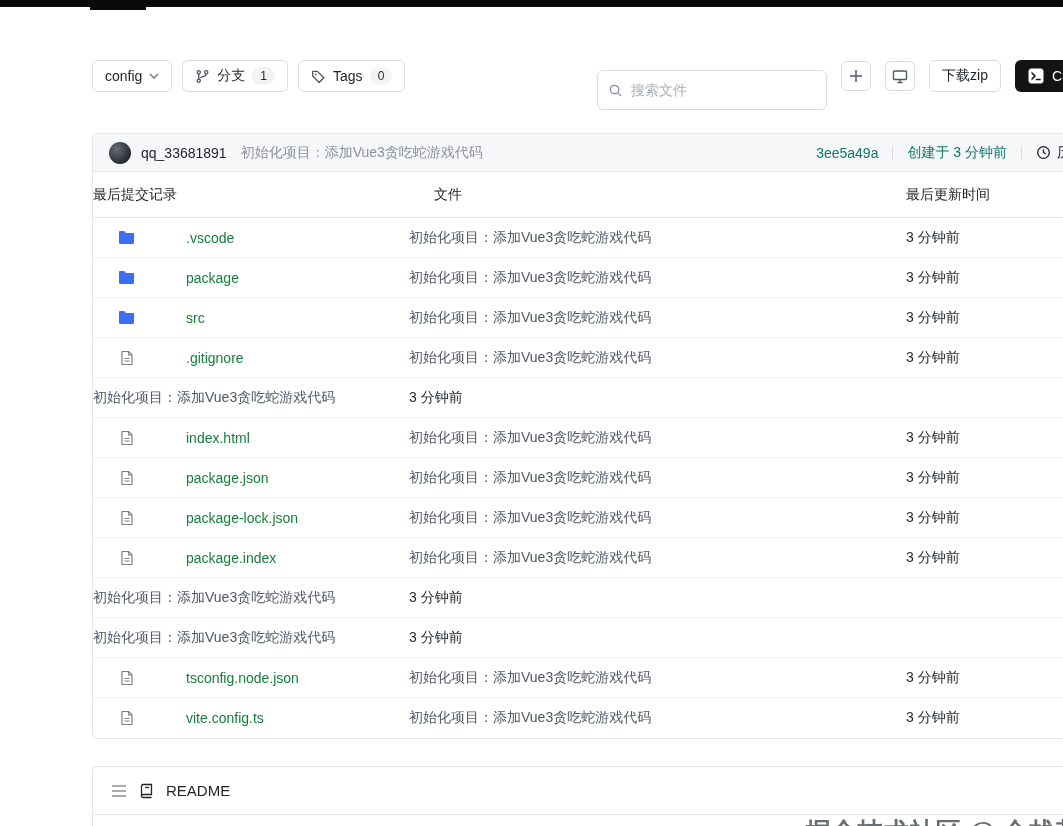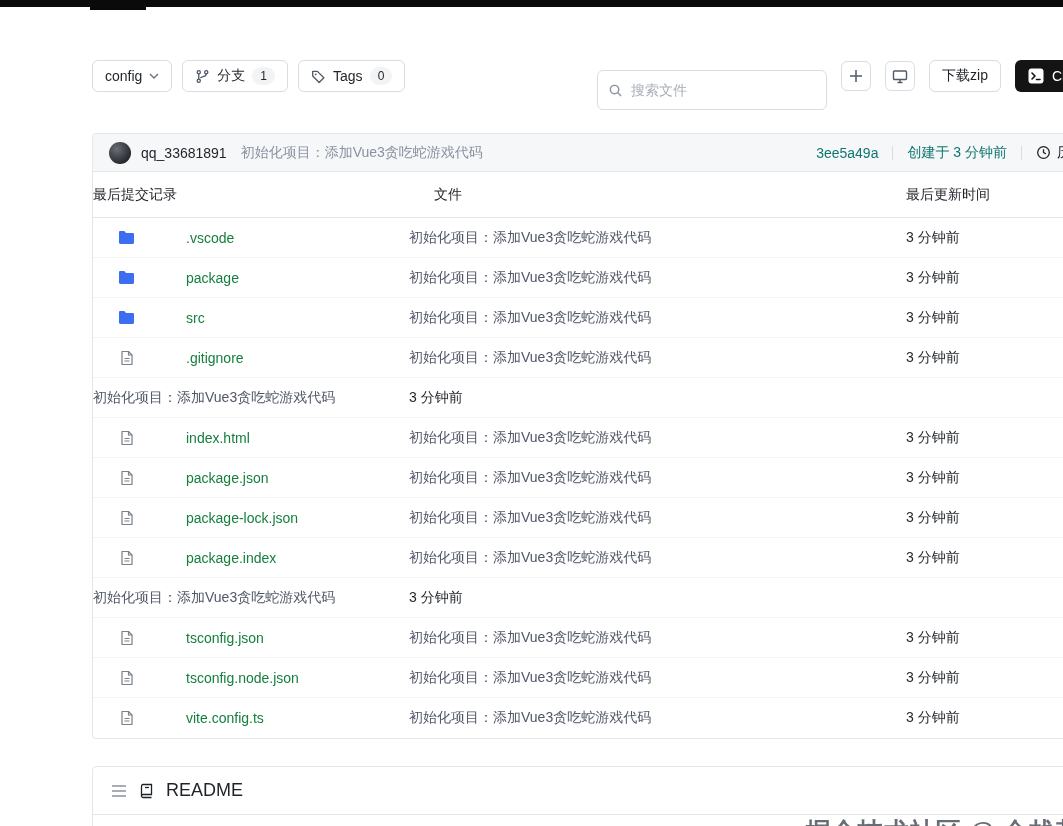--- a/index.html
+++ b/index.html
@@ -61,21 +61,21 @@
   .cell { overflow:hidden; white-space:nowrap; }
   .c-file { padding-left:25px; display:flex; align-items:center; gap:10px; }
   .c-msg { color:#515767; }
   .c-time { color:#1f2328; }
   .ficon { display:inline-flex; width:17px; justify-content:center; flex:none; }
   .fname { color:#15803d; text-decoration:none; cursor:pointer;margin-left:41px; }
 
   
   .readme-card { margin-top:27px; border:1px solid #e5e6eb; border-radius:4px; }
   .readme-head { display:flex; align-items:center; gap:12px; height:48px; padding:0 18px; border-bottom:1px solid #e5e6eb; }
-  .readme-title { font-size:18px; font-weight:500; color:#1f2328;text-align:center; }
+  .readme-title { font-size:15px; font-weight:500; color:#1f2328;text-align:center; }
   .readme-body { position:relative; height:130px; background:#fff; }
   .watermark {
     position:absolute; top:0; right:22px; font-size:25px; font-weight:700;
     color:rgba(62,68,78,0.78); letter-spacing:1px; white-space:nowrap;
   }
   .ibtn-icon { display:inline-flex; }
 </style>
 </head>
 <body>
 
@@ -320,31 +320,20 @@
             <div class="cell c-msg">初始化项目：添加Vue3贪吃蛇游戏代码</div>
             <div class="cell c-time">3 分钟前</div>
           </div>
 
           <div class="t-row">
             <div class="cell c-msg">初始化项目：添加Vue3贪吃蛇游戏代码</div>
             <div class="cell c-time">3 分钟前</div>
           </div>
 
           <div class="t-row">
-            <div class="cell c-file">
-
-              <span class="ficon">
-                <svg width="14" height="16" viewBox="0 0 14 16" fill="none" stroke="#7a8088" stroke-width="1.2">
-                  <path d="M2 1.5h6.5L12 5v9.5H2z" stroke-linejoin="round"></path>
-                  <path d="M8.5 1.5V5H12"></path>
-                  <path d="M4.5 8.5h5M4.5 11h5" stroke-width="1"></path>
-                </svg>
-              </span>
-              <a class="fname">tsconfig.json</a>
-            </div>
             <div class="cell c-msg">初始化项目：添加Vue3贪吃蛇游戏代码</div>
             <div class="cell c-time">3 分钟前</div>
           </div>
 
           <div class="t-row">
             <div class="cell c-file">
 
               <span class="ficon">
                 <svg width="14" height="16" viewBox="0 0 14 16" fill="none" stroke="#7a8088" stroke-width="1.2">
                   <path d="M2 1.5h6.5L12 5v9.5H2z" stroke-linejoin="round"></path>

